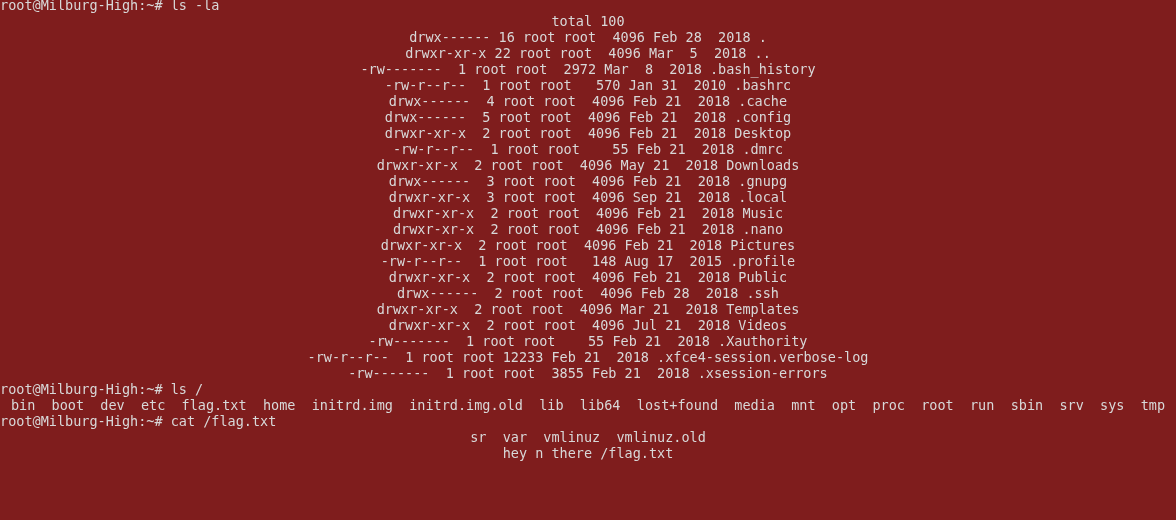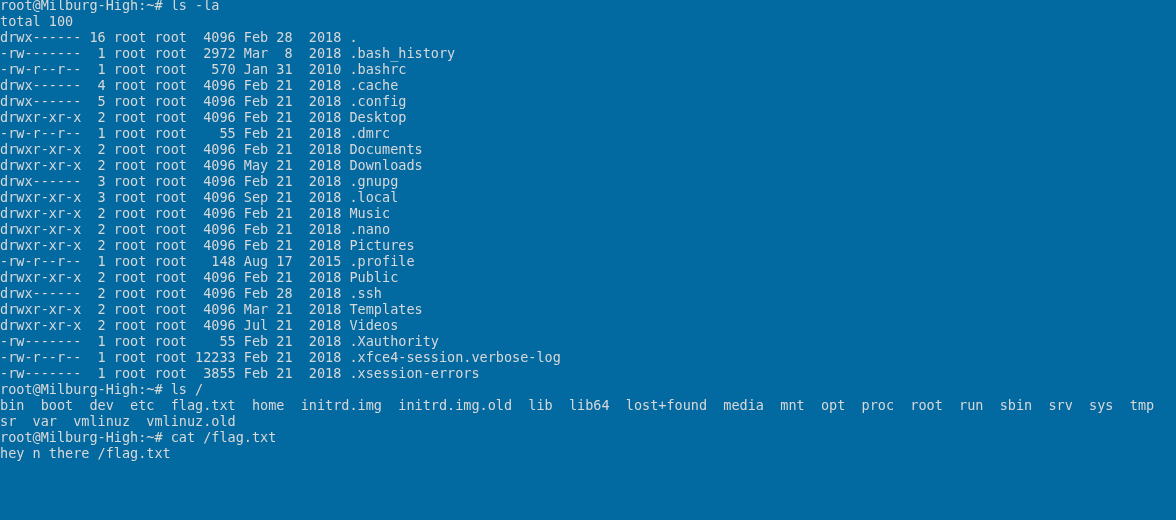--- a/index.html
+++ b/index.html
@@ -28,52 +28,52 @@
   }
   .line {
     display: block;
     white-space: pre;
     height: 16px;
     line-height: 16px;
     font-family: "DejaVu Sans Mono", "Liberation Mono", monospace;
     font-size: 13.5px;
   }
   .prompt-line { color: #d8d8d8; }
-  .out { color: #d8d8d8; }
+  .out { color: #d8d8d8; text-align: center; }
 </style>
 </head>
 <body style="background: rgb(12, 12, 12);">
 
-<div id="terminal" style="background: #0369a1; color: rgb(216, 216, 216);">
+<div id="terminal" style="background: #7f1d1d; color: rgb(216, 216, 216);">
   <div id="screen">
 
     <span class="line prompt-line">root@Milburg-High:~# ls -la</span>
     <span class="line out">total 100</span>
     <span class="line out">drwx------ 16 root root  4096 Feb 28  2018 .</span>
+    <span class="line out">drwxr-xr-x 22 root root  4096 Mar  5  2018 ..</span>
     <span class="line out">-rw-------  1 root root  2972 Mar  8  2018 .bash_history</span>
     <span class="line out">-rw-r--r--  1 root root   570 Jan 31  2010 .bashrc</span>
     <span class="line out">drwx------  4 root root  4096 Feb 21  2018 .cache</span>
     <span class="line out">drwx------  5 root root  4096 Feb 21  2018 .config</span>
     <span class="line out">drwxr-xr-x  2 root root  4096 Feb 21  2018 Desktop</span>
     <span class="line out">-rw-r--r--  1 root root    55 Feb 21  2018 .dmrc</span>
-    <span class="line out">drwxr-xr-x  2 root root  4096 Feb 21  2018 Documents</span>
     <span class="line out">drwxr-xr-x  2 root root  4096 May 21  2018 Downloads</span>
     <span class="line out">drwx------  3 root root  4096 Feb 21  2018 .gnupg</span>
     <span class="line out">drwxr-xr-x  3 root root  4096 Sep 21  2018 .local</span>
     <span class="line out">drwxr-xr-x  2 root root  4096 Feb 21  2018 Music</span>
     <span class="line out">drwxr-xr-x  2 root root  4096 Feb 21  2018 .nano</span>
     <span class="line out">drwxr-xr-x  2 root root  4096 Feb 21  2018 Pictures</span>
     <span class="line out">-rw-r--r--  1 root root   148 Aug 17  2015 .profile</span>
     <span class="line out">drwxr-xr-x  2 root root  4096 Feb 21  2018 Public</span>
     <span class="line out">drwx------  2 root root  4096 Feb 28  2018 .ssh</span>
     <span class="line out">drwxr-xr-x  2 root root  4096 Mar 21  2018 Templates</span>
     <span class="line out">drwxr-xr-x  2 root root  4096 Jul 21  2018 Videos</span>
     <span class="line out">-rw-------  1 root root    55 Feb 21  2018 .Xauthority</span>
     <span class="line out">-rw-r--r--  1 root root 12233 Feb 21  2018 .xfce4-session.verbose-log</span>
     <span class="line out">-rw-------  1 root root  3855 Feb 21  2018 .xsession-errors</span>
     <span class="line prompt-line">root@Milburg-High:~# ls /</span>
     <span class="line out">bin  boot  dev  etc  flag.txt  home  initrd.img  initrd.img.old  lib  lib64  lost+found  media  mnt  opt  proc  root  run  sbin  srv  sys  tmp</span>
+    <span class="line prompt-line">root@Milburg-High:~# cat /flag.txt</span>
     <span class="line out">sr  var  vmlinuz  vmlinuz.old</span>
-    <span class="line prompt-line">root@Milburg-High:~# cat /flag.txt</span>
     <span class="line out">hey n there /flag.txt</span>
 
   </div>
 </div>
 
 </body></html>

